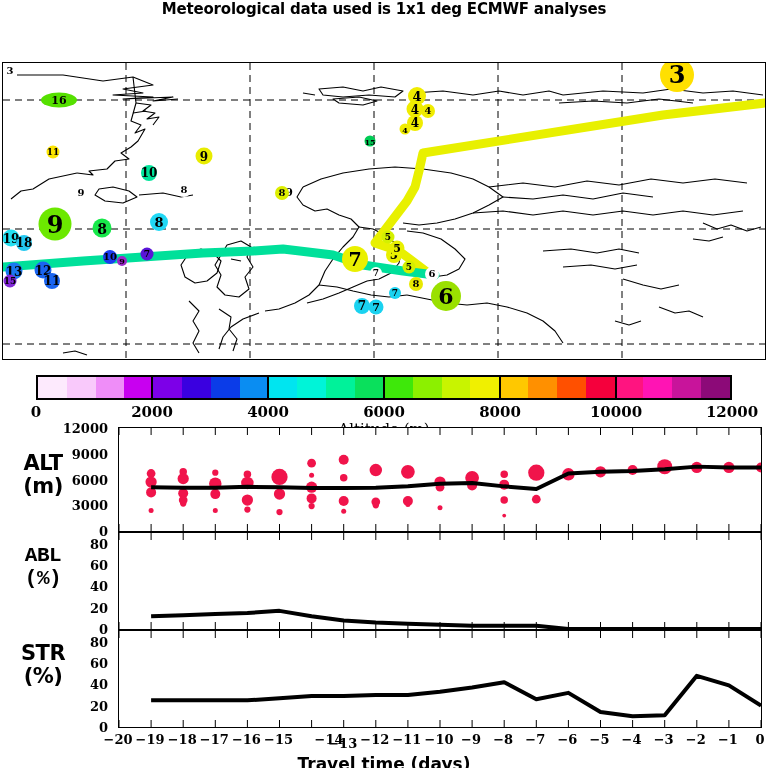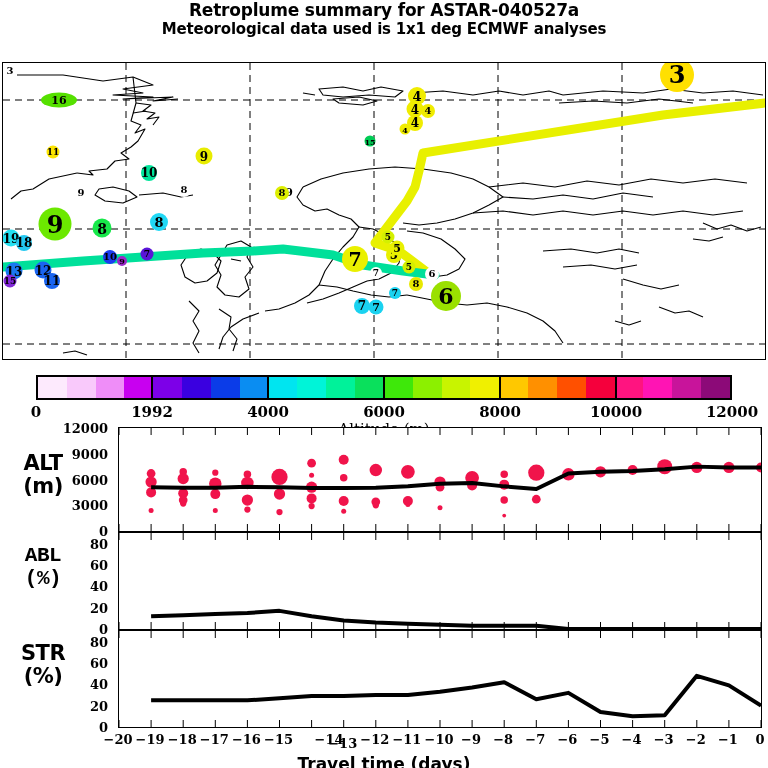--- a/index.html
+++ b/index.html
@@ -46,21 +46,20 @@
   .xaxis-title{position:absolute;left:0;width:768px;text-align:center;
                font-size:17px;font-weight:bold;}
   svg{display:block;}
 </style>
 </head>
 <body>
 
 <div class="page">
 
   <div class="titles">
-    <div class="t-main">Retroplume summary for ASTAR-040527a</div>
     <div class="t-sub">Meteorological data used is 1x1 deg ECMWF analyses</div>
   </div>
 
   <div class="map-wrap">
     <svg class="map-svg" width="762" height="296" viewBox="0 0 762 296">
 
       <g stroke="#000" stroke-width="1" stroke-dasharray="7,5" fill="none">
         <line x1="0" y1="37" x2="762" y2="37"></line>
         <line x1="0" y1="166" x2="762" y2="166"></line>
         <line x1="0" y1="281" x2="762" y2="281"></line>
@@ -278,21 +277,21 @@
       </div>
     <div id="cbar-seps">
         <div class="cbar-sep" style="left: 151px;"></div>
         <div class="cbar-sep" style="left: 267px;"></div>
         <div class="cbar-sep" style="left: 383px;"></div>
         <div class="cbar-sep" style="left: 499px;"></div>
         <div class="cbar-sep" style="left: 615px;"></div>
       </div>
     <div id="cbar-ticks">
         <div class="cbar-tick" style="left: 36px;">0</div>
-        <div class="cbar-tick" style="left: 152px;">1992</div>
+        <div class="cbar-tick" style="left: 152px;">2000</div>
         <div class="cbar-tick" style="left: 268px;">4000</div>
         <div class="cbar-tick" style="left: 384px;">6000</div>
         <div class="cbar-tick" style="left: 500px;">8000</div>
         <div class="cbar-tick" style="left: 616px;">10000</div>
         <div class="cbar-tick" style="left: 732px;">12000</div>
       </div>
     <div class="cbar-title">Altitude (m)</div>
   </div>
 
   <div class="panels">

